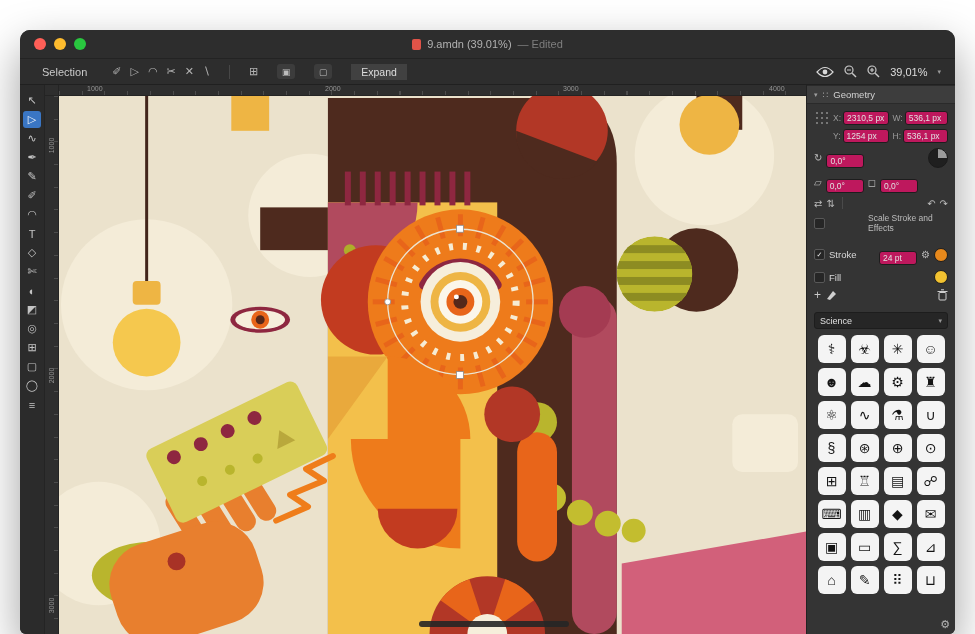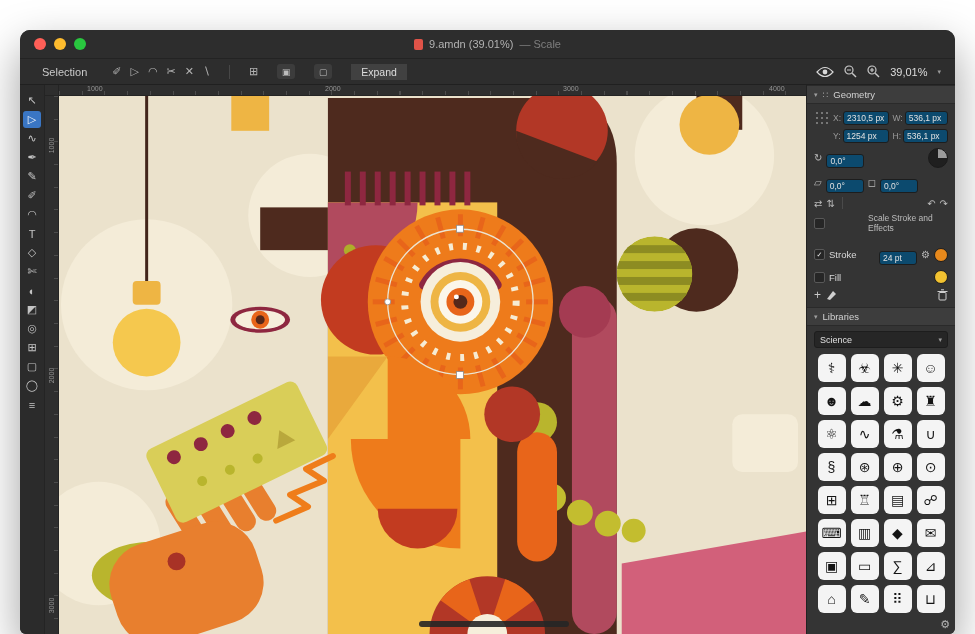--- a/index.html
+++ b/index.html
@@ -60,21 +60,21 @@
     display:flex;align-items:center;gap:5px;padding:0 7px;color:#d2d2d2;font-size:9.5px;}
   .sec-h .disc{font-size:7px;color:#9f9f9f;}
   .sec-h .hicon{font-size:9px;color:#9f9f9f;}
   .geo{padding:6px 7px 7px;display:flex;flex-direction:column;gap:4px;}
   .row{display:flex;align-items:center;gap:4px;}
   .sp{width:15px;flex:0 0 15px;}
   .anchor{width:15px;height:15px;flex:0 0 15px;display:grid;grid-template-columns:repeat(3,1fr);}
   .anchor i{width:2px;height:2px;background:#8d8d8d;border-radius:50%;margin:auto;}
   .fld{display:flex;align-items:center;gap:2px;flex:1;}
   .lb{color:#9a9a9a;font-size:8.5px;}
-  .inp{background:#0c4a6e;border:1px solid #1d1d1d;border-radius:3px;height:12px;line-height:12px;
+  .inp{background:#be185d;border:1px solid #1d1d1d;border-radius:3px;height:12px;line-height:12px;
     padding:0 3px;color:#e0e0e0;font-size:8.5px;flex:1;white-space:nowrap;}
   .inp.narrow{flex:0 0 30px;margin-top:7px;}
   .dial{width:18px;height:18px;border-radius:50%;margin-left:auto;border:1px solid #1a1a1a;
     background:conic-gradient(#9c9c9c 0 90deg,#1f1f1f 90deg 360deg);}
   .gico{color:#bbbbbb;font-size:10px;}
   .sep2{width:1px;height:12px;background:#4a4a4a;margin:0 3px;}
   .ml{margin-left:auto;}
   .cb{width:9px;height:9px;flex:0 0 9px;background:#262626;border:1px solid #585858;border-radius:2px;
     display:flex;align-items:center;justify-content:center;font-size:7px;color:#eaeaea;line-height:1;}
   .cb-label{color:#bdbdbd;font-size:8.5px;margin-left:39px;}
@@ -99,21 +99,21 @@
 
   <div class="titlebar">
     <div class="lights">
       <span class="light close"></span>
       <span class="light min"></span>
       <span class="light max"></span>
     </div>
     <div class="title">
       <span class="doc-icon"></span>
       <span>9.amdn (39.01%)</span>
-      <span class="suffix">— Scale</span>
+      <span class="suffix">— Edited</span>
     </div>
   </div>
 
   <div class="toolbar">
     <span>Selection</span>
     <div class="tb-icons">
       <span>✐</span>
       <span>▷</span>
       <span>◠</span>
       <span>✂</span>
@@ -441,24 +441,20 @@
             <path d="M2,10 L8,2 L11,5 L5,11 Z" fill="#cfcfcf"></path>
           </svg>
           <svg class="ml" width="11" height="12" viewBox="0 0 11 12">
             <rect x="2" y="3.5" width="7" height="7.5" rx="1" fill="none" stroke="#cfcfcf" stroke-width="1"></rect>
             <line x1="0.5" y1="2.5" x2="10.5" y2="2.5" stroke="#cfcfcf" stroke-width="1"></line>
             <line x1="4" y1="0.8" x2="7" y2="0.8" stroke="#cfcfcf" stroke-width="1"></line>
           </svg>
         </div>
       </div>
 
-      <div class="sec-h">
-        <span class="disc">▾</span>
-        <span>Libraries</span>
-      </div>
       <div class="lib">
         <div class="dropdown">
           <span>Science</span>
           <span class="caret ml">▾</span>
         </div>
         <div class="grid">
           <div class="cell">⚕</div>
           <div class="cell">☣</div>
           <div class="cell">✳</div>
           <div class="cell">☺</div>

